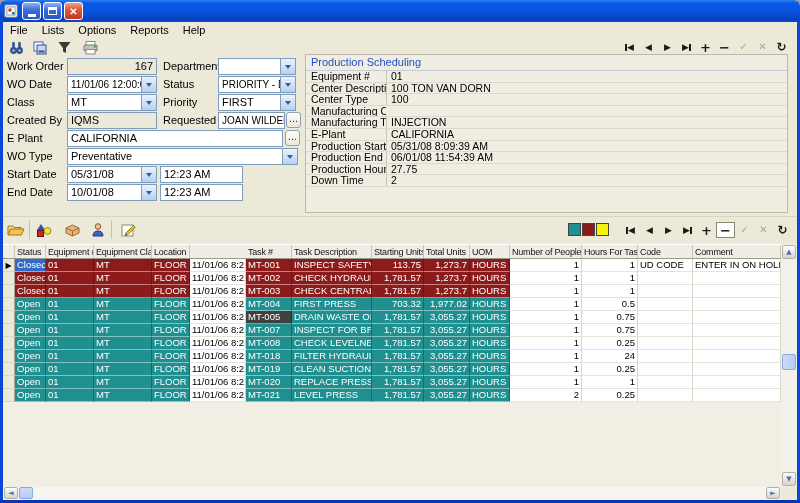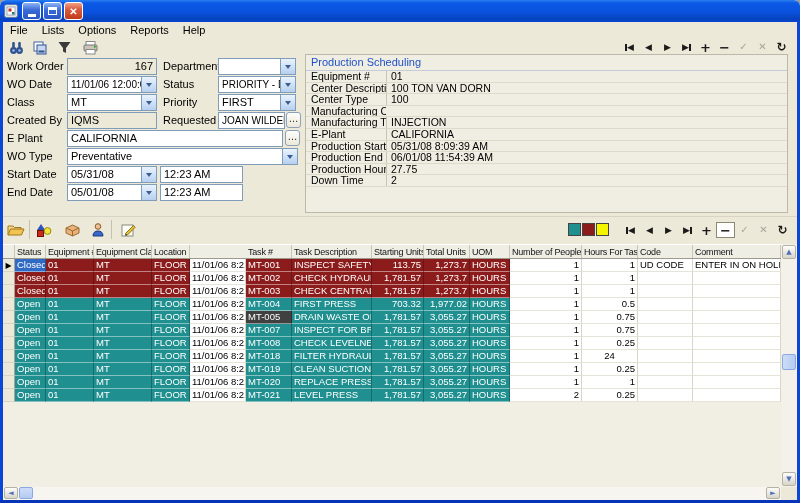--- a/index.html
+++ b/index.html
@@ -253,21 +253,21 @@
     <span class="cbtn">
         <i class="tri"></i>
       </span>
   </div>
   <div class="field" style="left:160px; top:166px; width:83px">
     <span class="fval">12:23 AM</span>
   </div>
 
   <span class="flabel" style="left:7px; top:186px">End Date</span>
   <div class="field" style="left:67px; top:184px; width:90px">
-    <span class="fval">05/01/08</span>
+    <span class="fval">10/01/08</span>
     <span class="cbtn">
         <i class="tri"></i>
       </span>
   </div>
   <div class="field" style="left:160px; top:184px; width:83px">
     <span class="fval">12:23 AM</span>
   </div>
 
   <span class="flabel" style="left:163px; top:60px">Department</span>
   <div class="field" style="left:218px; top:58px; width:78px">
@@ -563,21 +563,21 @@
           <span class="g-cell colored" style="width: 48px; background: rgb(31, 143, 143);">01</span>
           <span class="g-cell colored" style="width: 58px; background: rgb(31, 143, 143);">MT</span>
           <span class="g-cell colored" style="width: 38px; background: rgb(31, 143, 143);">FLOOR ...</span>
           <span class="g-cell plain" style="width: 56px;">11/01/06 8:2...</span>
           <span class="g-cell colored" style="width: 46px; background: rgb(31, 143, 143);">MT-018</span>
           <span class="g-cell colored" style="width: 80px; background: rgb(31, 143, 143);">FILTER HYDRAULIC O...</span>
           <span class="g-cell colored right" style="width: 52px; background: rgb(31, 143, 143);">1,781.57</span>
           <span class="g-cell colored right" style="width: 46px; background: rgb(31, 143, 143);">3,055.27</span>
           <span class="g-cell colored" style="width: 40px; background: rgb(31, 143, 143);">HOURS</span>
           <span class="g-cell plain right" style="width: 72px;">1</span>
-          <span class="g-cell plain right" style="width: 56px; text-align: center;">24</span>
+          <span class="g-cell plain right" style="width: 56px;">24</span>
           <span class="g-cell plain" style="width: 55px;"></span>
           <span class="g-cell plain" style="width: 88px;"></span>
         </div>
         <div class="g-row">
           <span class="g-gutter" style="width: 12px;"></span>
           <span class="g-cell colored" style="width: 31px; background: rgb(31, 143, 143);">Open</span>
           <span class="g-cell colored" style="width: 48px; background: rgb(31, 143, 143);">01</span>
           <span class="g-cell colored" style="width: 58px; background: rgb(31, 143, 143);">MT</span>
           <span class="g-cell colored" style="width: 38px; background: rgb(31, 143, 143);">FLOOR ...</span>
           <span class="g-cell plain" style="width: 56px;">11/01/06 8:2...</span>

